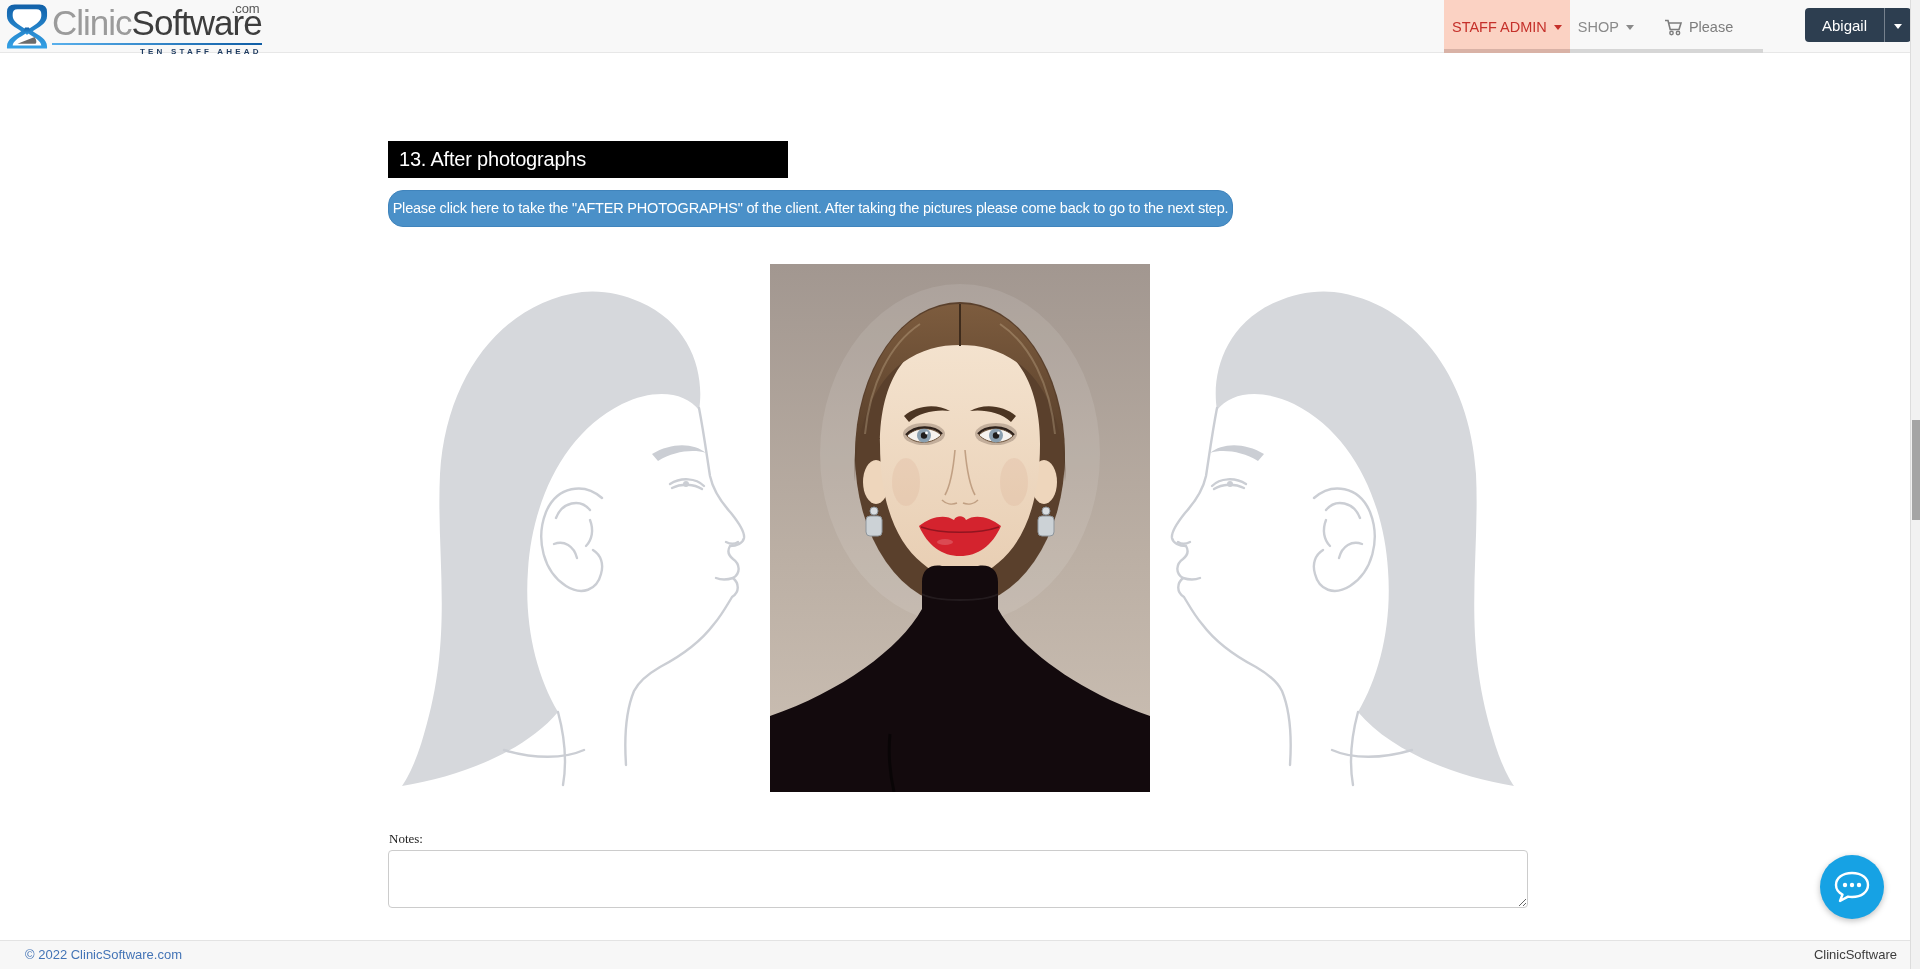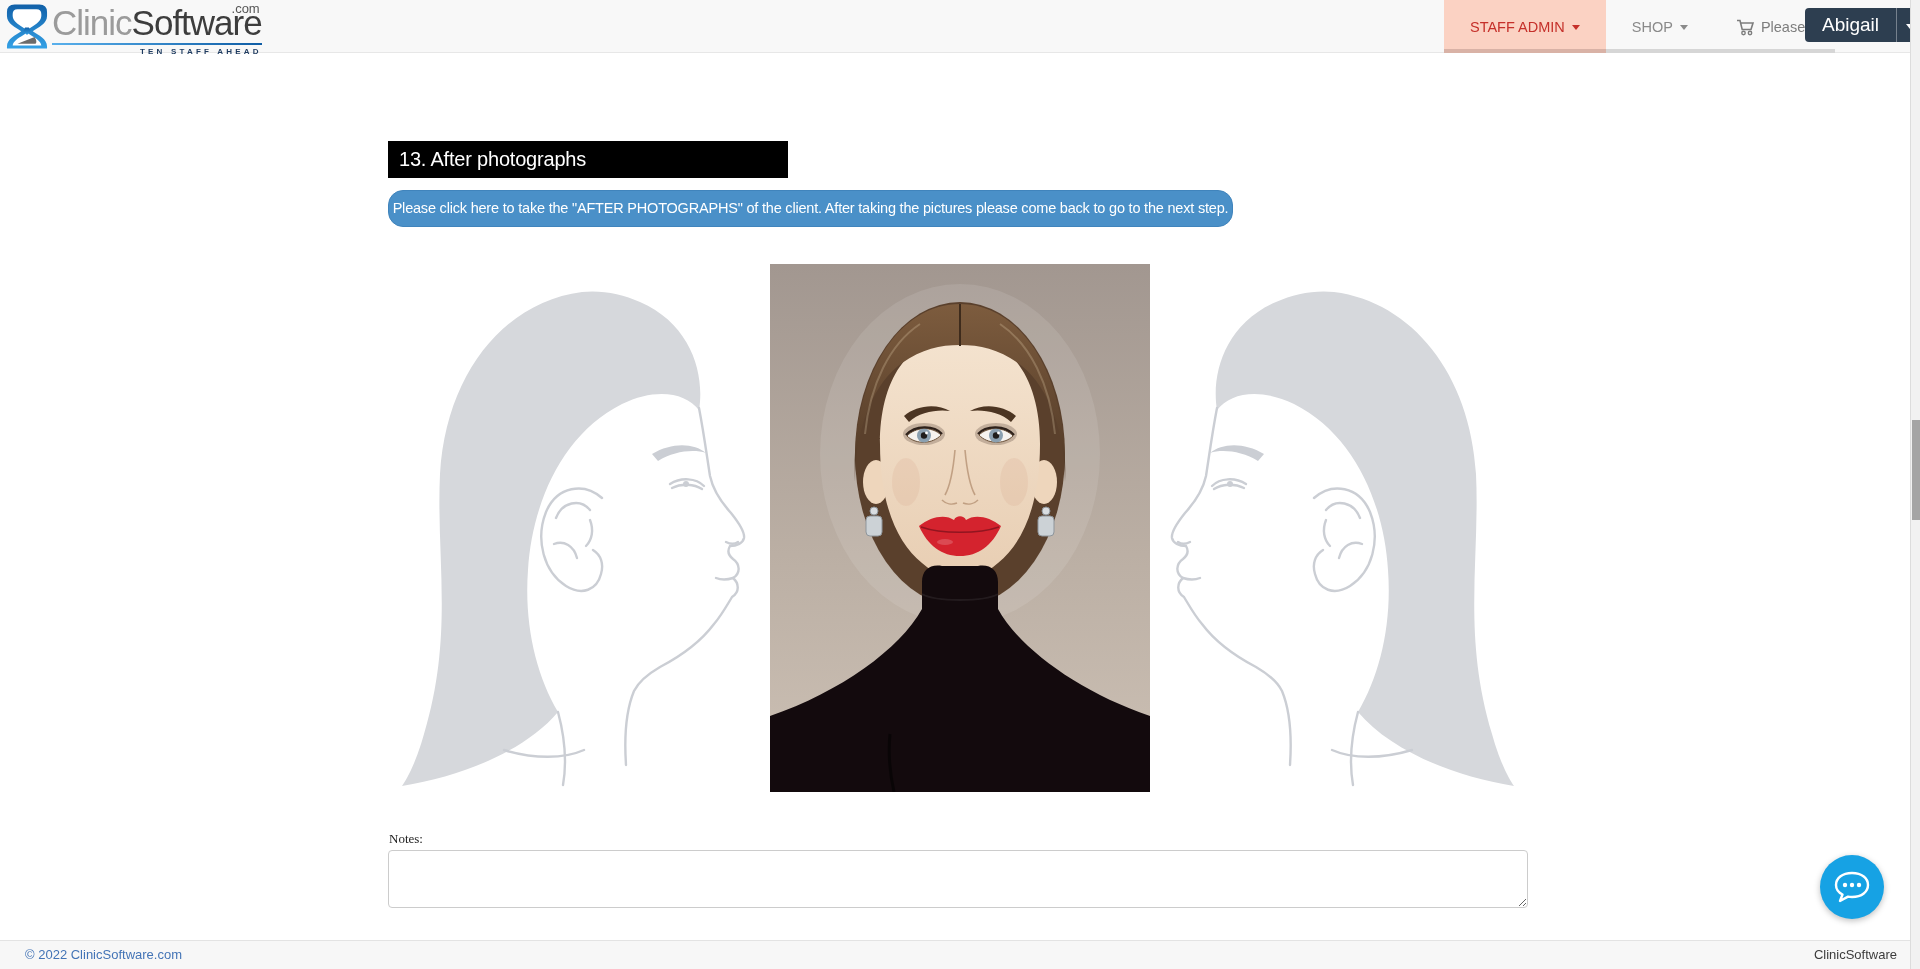--- a/index.html
+++ b/index.html
@@ -16,31 +16,31 @@
   .brand-line1 { font-size:35px; line-height:36px; letter-spacing:-1px; font-weight:400; white-space:nowrap; }
   .brand-clinic { color:#9b9b9b; }
   .brand-software { color:#3d3d3d; }
   .brand-suffix { position:absolute; right:2px; top:-1px; font-size:13px; color:#555; letter-spacing:0; }
   .brand-rule { height:2px; margin-top:2px; background:linear-gradient(to right,#59b0ec,#0f5da5); }
   .brand-tagline { text-align:right; font-size:8px; font-weight:bold; letter-spacing:3.2px;
                    color:#1d3a5f; margin-top:2px; white-space:nowrap; }
 
   .nav-menu { position:absolute; left:1444px; top:0; height:53px; display:flex;
               box-shadow:inset 0 -4px 0 #d6d6d6; padding-right:16px; }
-  .nav-item { display:flex; align-items:center; gap:7px; padding:0 26px; font-size:14.5px;
+  .nav-item { display:flex; align-items:center; gap:7px; padding:0 8px; font-size:14.5px;
               color:#8a8a8a; cursor:pointer; white-space:nowrap; }
   .nav-item.active { background:#fbd2c3; color:#c5302a; box-shadow:inset 0 -4px 0 #d9b2a6; }
   .caret { width:0; height:0; border-left:4.5px solid transparent; border-right:4.5px solid transparent;
            border-top:5px solid currentColor; display:inline-block; margin-top:2px; }
   .cart-item { display:flex; align-items:center; gap:6px; padding:0 14px 0 22px; font-size:14.5px; color:#7d7d7d; cursor:pointer; }
   .cart-item svg { margin-top:1px; }
 
   .user-btn { position:absolute; left:1805px; top:8px; height:34px; display:flex; align-items:stretch;
               background:#2d3e50; border-radius:4px; overflow:hidden; cursor:pointer; }
-  .user-name { color:#fff; font-size:19px; display:flex; align-items:center; padding:0 17px; }
+  .user-name { color:#fff; font-size:15px; display:flex; align-items:center; padding:0 17px; }
   .user-caret { width:27px; display:flex; align-items:center; justify-content:center;
                 border-left:1px solid rgba(255,255,255,.35); color:#fff; cursor:pointer; }
 
   
   .step-heading { position:absolute; left:388px; top:141px; width:400px; height:37px;
                   background:#000000; color:#fff; font-size:20px; line-height:37px; padding-left:11px;
                   letter-spacing:-0.2px; }
   .instruction-btn { position:absolute; left:388px; top:190px; width:845px; height:37px;
                      background:#4a90c8; border:1px solid #4084bc; border-radius:15px;
                      color:#fff; font-size:14.5px; letter-spacing:-0.2px; line-height:35px;

